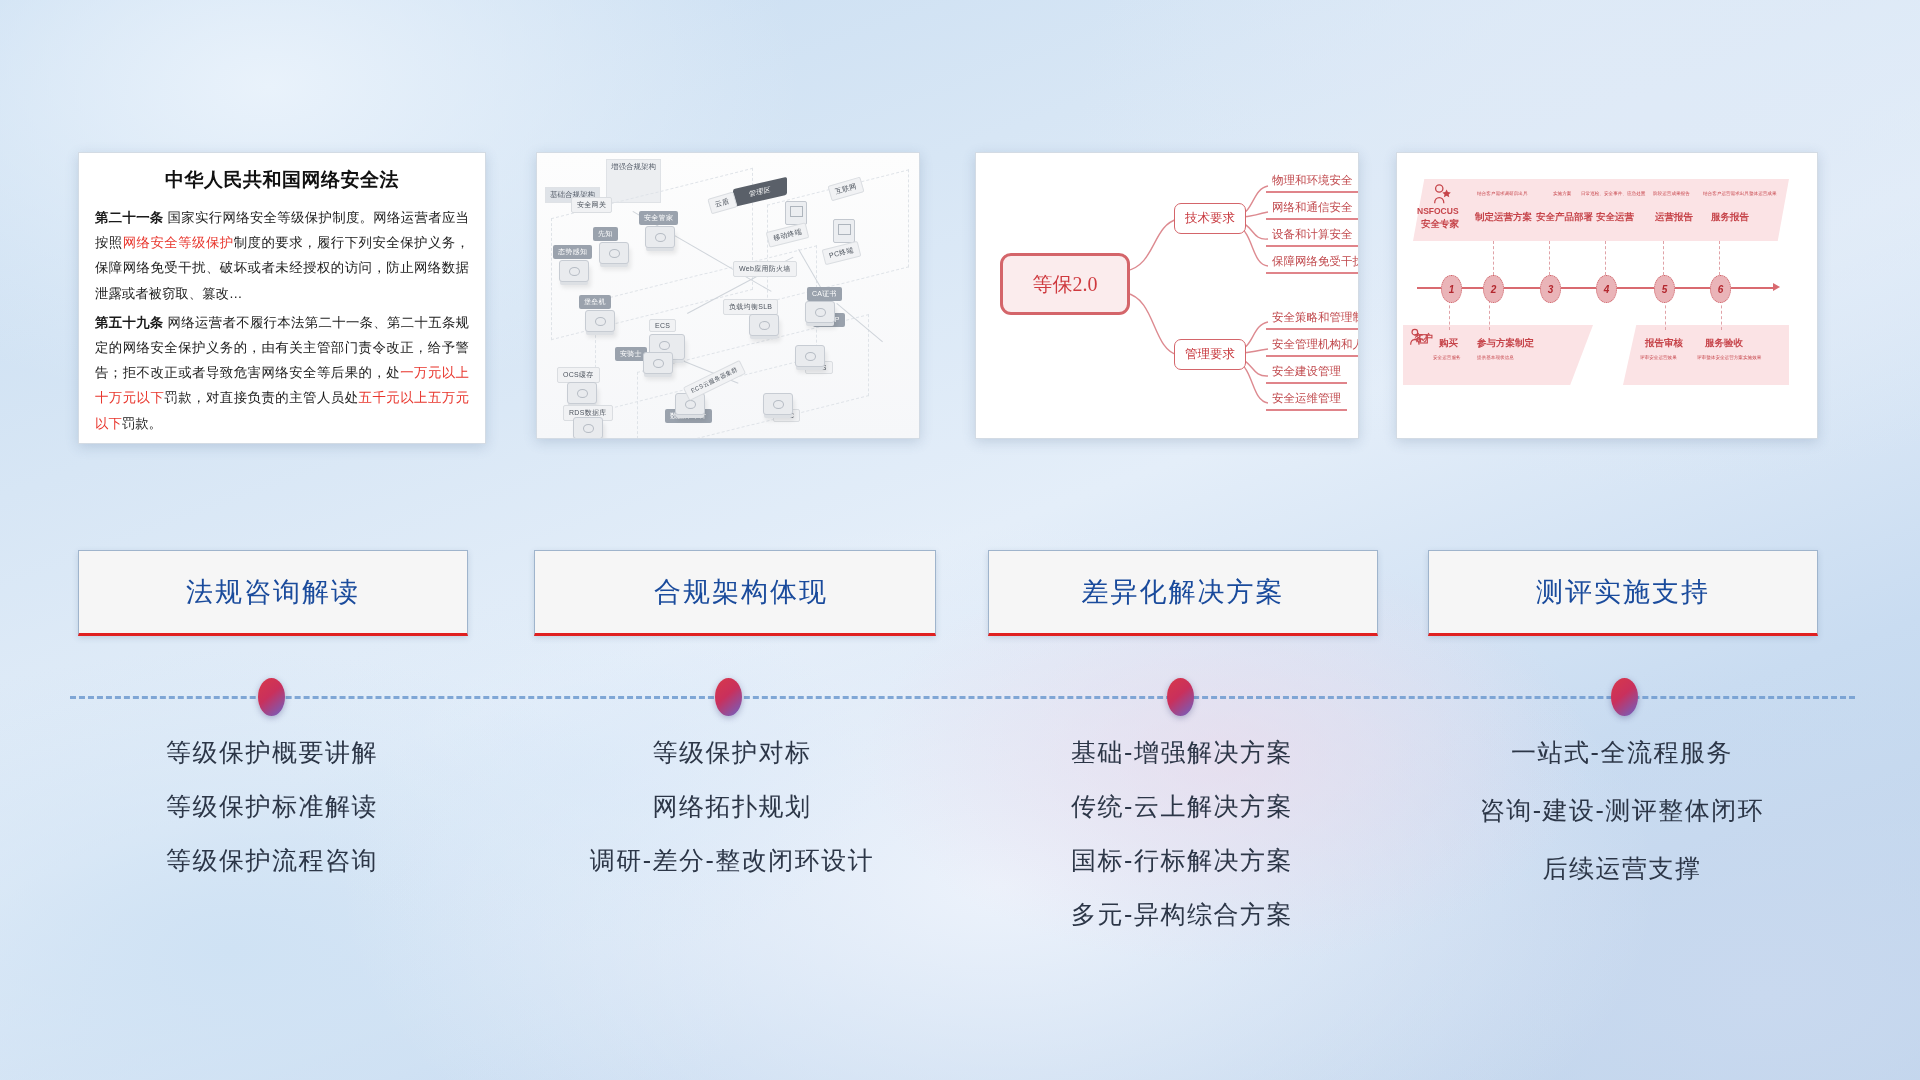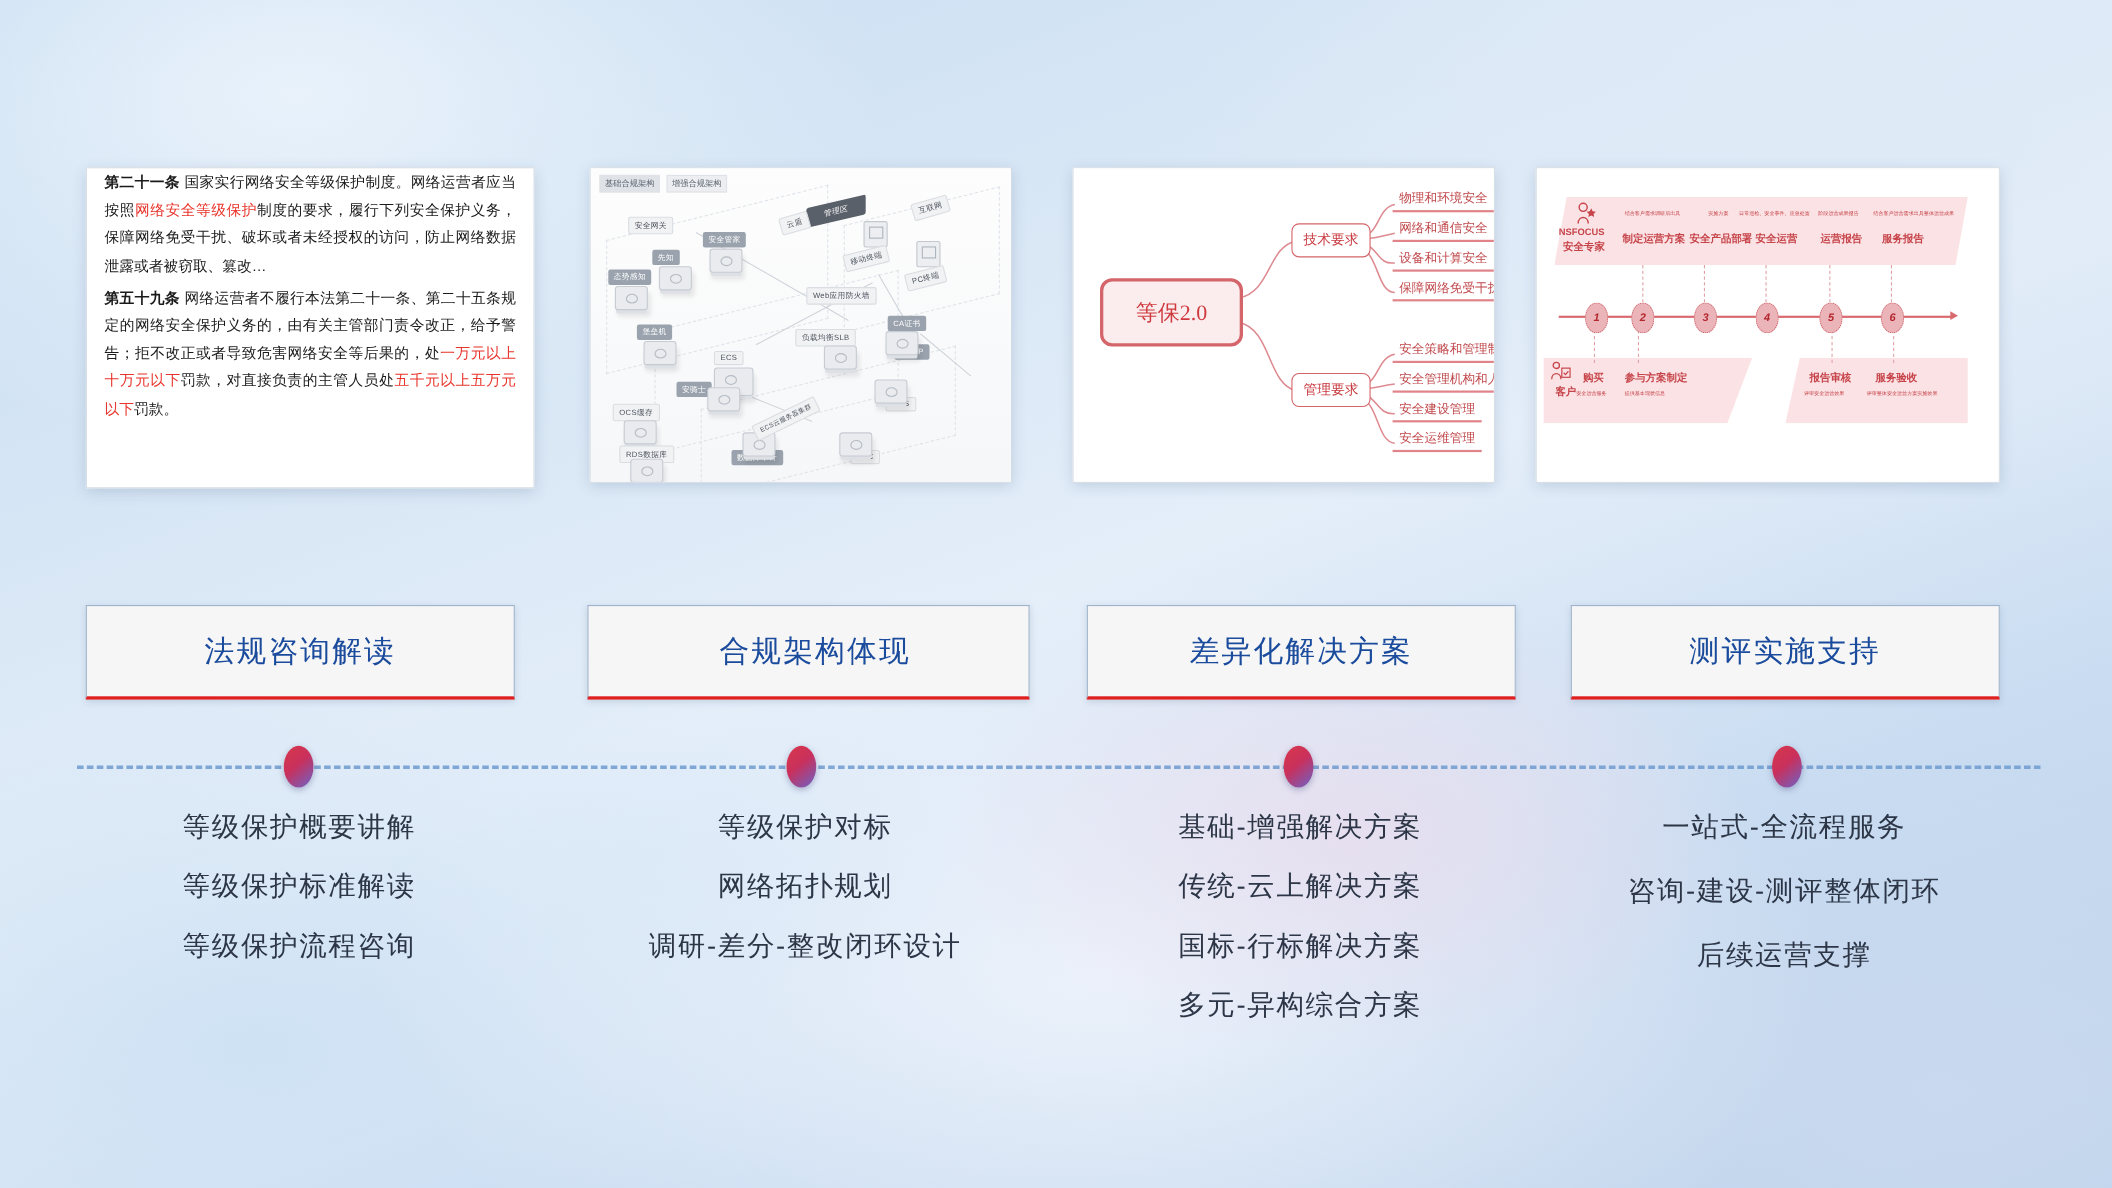--- a/index.html
+++ b/index.html
@@ -39,21 +39,21 @@
              margin:14px 0 12px;letter-spacing:.5px;}
   .law-body{font-size:13.4px;line-height:1.88;color:#1a1a1a;padding:0 16px;text-align:justify;}
   .law-body b{font-weight:700;}
   .rd{color:#e8342b;}
 
   
   .arch{position:relative;width:100%;height:100%;
         background:linear-gradient(180deg,#fdfdfd 0%,#f6f7f9 100%);}
   .arch .tabs{position:absolute;left:8px;top:6px;display:flex;gap:6px;}
   .arch .tab{font-size:7.5px;color:#5c6470;background:#eceef1;padding:2px 4px;border:1px solid #dfe2e6;}
-  .arch .tab.on{background:#dfe3e8;}
+  .arch .tab.on{background:#dfe3e8;margin-top:28px;}
   .node{position:absolute;font-size:7px;color:#fff;background:#9aa2ad;
         padding:2px 5px;border-radius:2px;white-space:nowrap;letter-spacing:.3px;}
   .node.lt{background:#f1f2f4;color:#4c535d;border:1px solid #dadde1;}
   .node.dk{background:#5a6069;}
   .cube{position:absolute;width:28px;height:20px;background:#e9ebee;
         border:1px solid #c7ccd3;border-radius:3px;
         box-shadow:0 4px 0 -1px #dde0e4, 2px 6px 4px rgba(0,0,0,.08);}
   .cube:before{content:"";position:absolute;left:9px;top:6px;width:9px;height:7px;
         border:1px solid #b6bcc4;border-radius:50%;}
   .cube.big{width:34px;height:24px;}
@@ -131,20 +131,21 @@
 <body>
 
 <div id="bg"></div>
 <div id="bg2"></div>
 
 <div id="wrap">
 
   <div class="cards">
 
     <div class="card c1">
+      <div class="law-title">中华人民共和国网络安全法</div>
       <div class="law-body">
         <b>第二十一条</b><span> 国家实行网络安全等级保护制度。网络运营者应当按照</span><span class="rd">网络安全等级保护</span><span>制度的要求，履行下列安全保护义务，保障网络免受干扰、破坏或者未经授权的访问，防止网络数据泄露或者被窃取、篡改…</span>
         <div style="height:4px"></div>
         <b>第五十九条</b><span> 网络运营者不履行本法第二十一条、第二十五条规定的网络安全保护义务的，由有关主管部门责令改正，给予警告；拒不改正或者导致危害网络安全等后果的，处</span><span class="rd">一万元以上十万元以下</span><span>罚款，对直接负责的主管人员处</span><span class="rd">五千元以上五万元以下</span><span>罚款。</span>
       </div>
     </div>
 
     <div class="card c2">
       <div class="arch">
         <div class="tabs">
@@ -260,21 +261,21 @@
         </svg>
         <div class="rm-t rm-big" style="left:20px;top:53px;font-size:8.5px;">NSFOCUS</div>
         <div class="rm-t rm-big" style="left:24px;top:65px;">安全专家</div>
 
         <svg class="rm-icon" style="left:12px;top:175px;width:20px;height:20px;" viewBox="0 0 24 24">
           <circle cx="7" cy="5" r="3.4" fill="none" stroke="#c6444a" stroke-width="1.4"></circle>
           <path d="M2 20 C2 12, 12 12, 12 20" fill="none" stroke="#c6444a" stroke-width="1.4"></path>
           <rect x="13" y="8" width="9" height="10" fill="none" stroke="#c6444a" stroke-width="1.3"></rect>
           <path d="M15 13 l2 2 3.2-3.6" fill="none" stroke="#c6444a" stroke-width="1.3"></path>
         </svg>
-        <div class="rm-t rm-big" style="left:17px;top:197px;">客户</div>
+        <div class="rm-t rm-big" style="left:17px;top:179px;">客户</div>
 
         <div class="rm-t rm-sm" style="left:80px;top:38px;">结合客户需求调研后出具</div>
         <div class="rm-t rm-big" style="left:78px;top:58px;">制定运营方案</div>
 
         <div class="rm-t rm-sm" style="left:156px;top:38px;">实施方案</div>
         <div class="rm-t rm-big" style="left:139px;top:58px;">安全产品部署</div>
 
         <div class="rm-t rm-sm" style="left:184px;top:38px;">日常巡检、安全事件、应急处置</div>
         <div class="rm-t rm-big" style="left:199px;top:58px;">安全运营</div>
 

